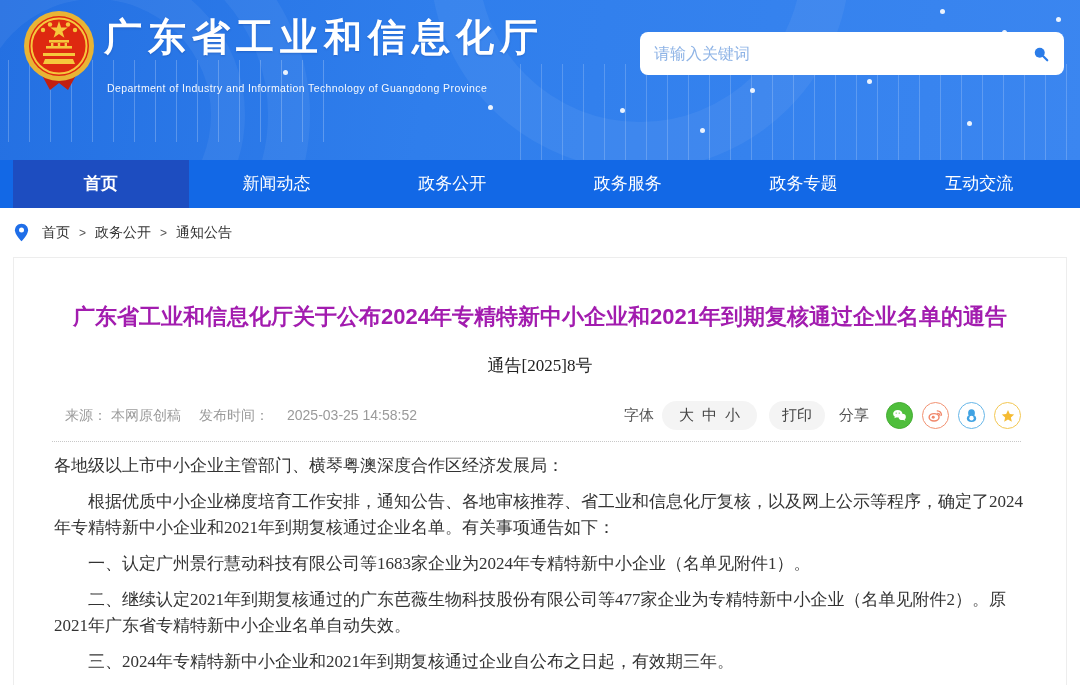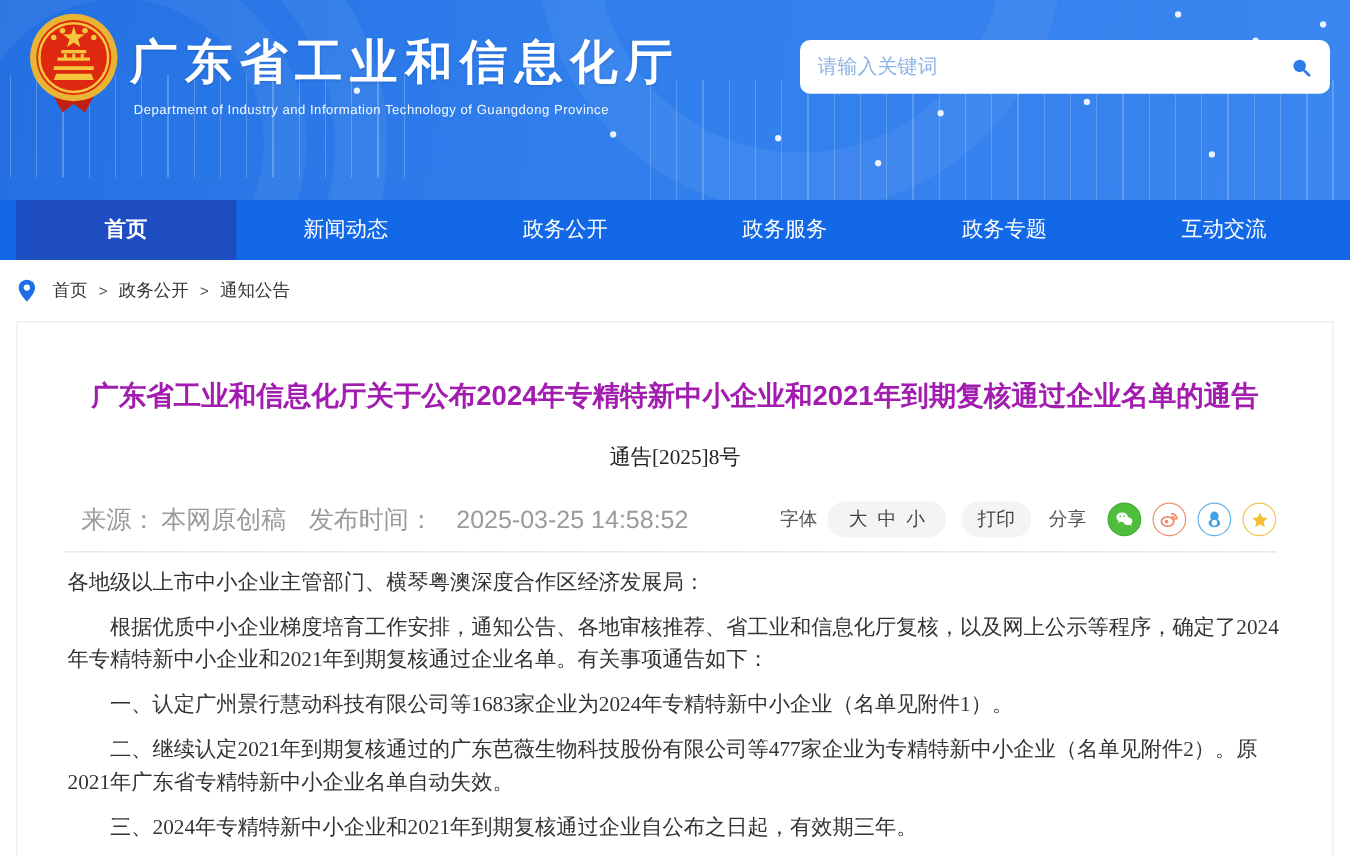--- a/index.html
+++ b/index.html
@@ -13,21 +13,21 @@
   .ring.r1 { width:430px; height:430px; left:-120px; top:-100px; }
   .ring.r2 { width:300px; height:300px; left:-55px; top:-35px; border-width:34px; }
   .ring.r3 { width:420px; height:420px; left:430px; top:-250px; border-width:48px; }
   .deco-lines { position:absolute;
     background:repeating-linear-gradient(90deg, rgba(255,255,255,0.35) 0 1px, transparent 1px 21px); }
   .dl-left { left:8px; bottom:18px; width:330px; height:82px; opacity:.65; }
   .dl-right { right:0; bottom:0; width:560px; height:96px; opacity:.55; }
   .dot { position:absolute; width:5px; height:5px; border-radius:50%; background:rgba(255,255,255,0.9); }
 
   .emblem { position:absolute; left:22px; top:10px; }
-  .site-title { position:absolute; left:104px; top:24px; color:#fff; font-size:38px;
+  .site-title { position:absolute; left:104px; top:12px; color:#fff; font-size:38px;
     font-weight:bold; letter-spacing:6px; text-shadow:0 1px 2px rgba(0,40,120,.25); }
   .site-subtitle { position:absolute; left:107px; top:82px; color:#fff; font-size:10.5px;
     letter-spacing:.4px; opacity:.95; }
 
   .search-box { position:absolute; right:16px; top:32px; width:424px; height:43px;
     background:#fff; border-radius:8px; display:flex; align-items:center; }
   .search-input { flex:1; height:100%; border:none; outline:none; background:transparent;
     padding:12px 14px; font-size:16px; color:#4c1d95; }
   .search-input::placeholder { color:#8fb4e6; }
   .search-btn { width:46px; height:100%; border:none; background:transparent; cursor:pointer;
@@ -47,21 +47,21 @@
 
   
   .card { margin:0 13px; border:1px solid #ededed; background:#fff; height:480px; padding-top:42px; }
   .article-title { margin:0 55px; text-align:center; font-size:22px; font-weight:bold;
     color:#a21caf; line-height:33px; }
   .doc-number { margin-top:21px; text-align:center; font-size:17px; color:#222;
     font-family:"Liberation Serif","DejaVu Serif",serif; }
 
   .meta-row { margin:24px 45px 0 38px; display:flex; justify-content:space-between;
     align-items:center; padding-bottom:11px; border-bottom:1px dotted #c8c8c8; }
-  .meta-left { color:#9a9a9a; font-size:20px; padding-left:13px; }
+  .meta-left { color:#9a9a9a; font-size:14px; padding-left:13px; }
   .meta-left span { margin-right:4px; }
   .meta-left .gap { margin-left:14px; }
   .meta-right { display:flex; align-items:center; }
   .meta-label { color:#555; font-size:15px; margin-right:8px; }
   .pill { background:#f4f4f4; border-radius:15px; padding:5px 13px; color:#444;
     font-size:15px; border:none; cursor:pointer; }
   .pill.sizes span { margin:0 4px; cursor:pointer; }
   .pill.print { margin:0 14px 0 12px; }
   .share-icons { display:flex; align-items:center; }
   .sicon { width:27px; height:27px; border-radius:50%; margin-left:9px; display:flex;

